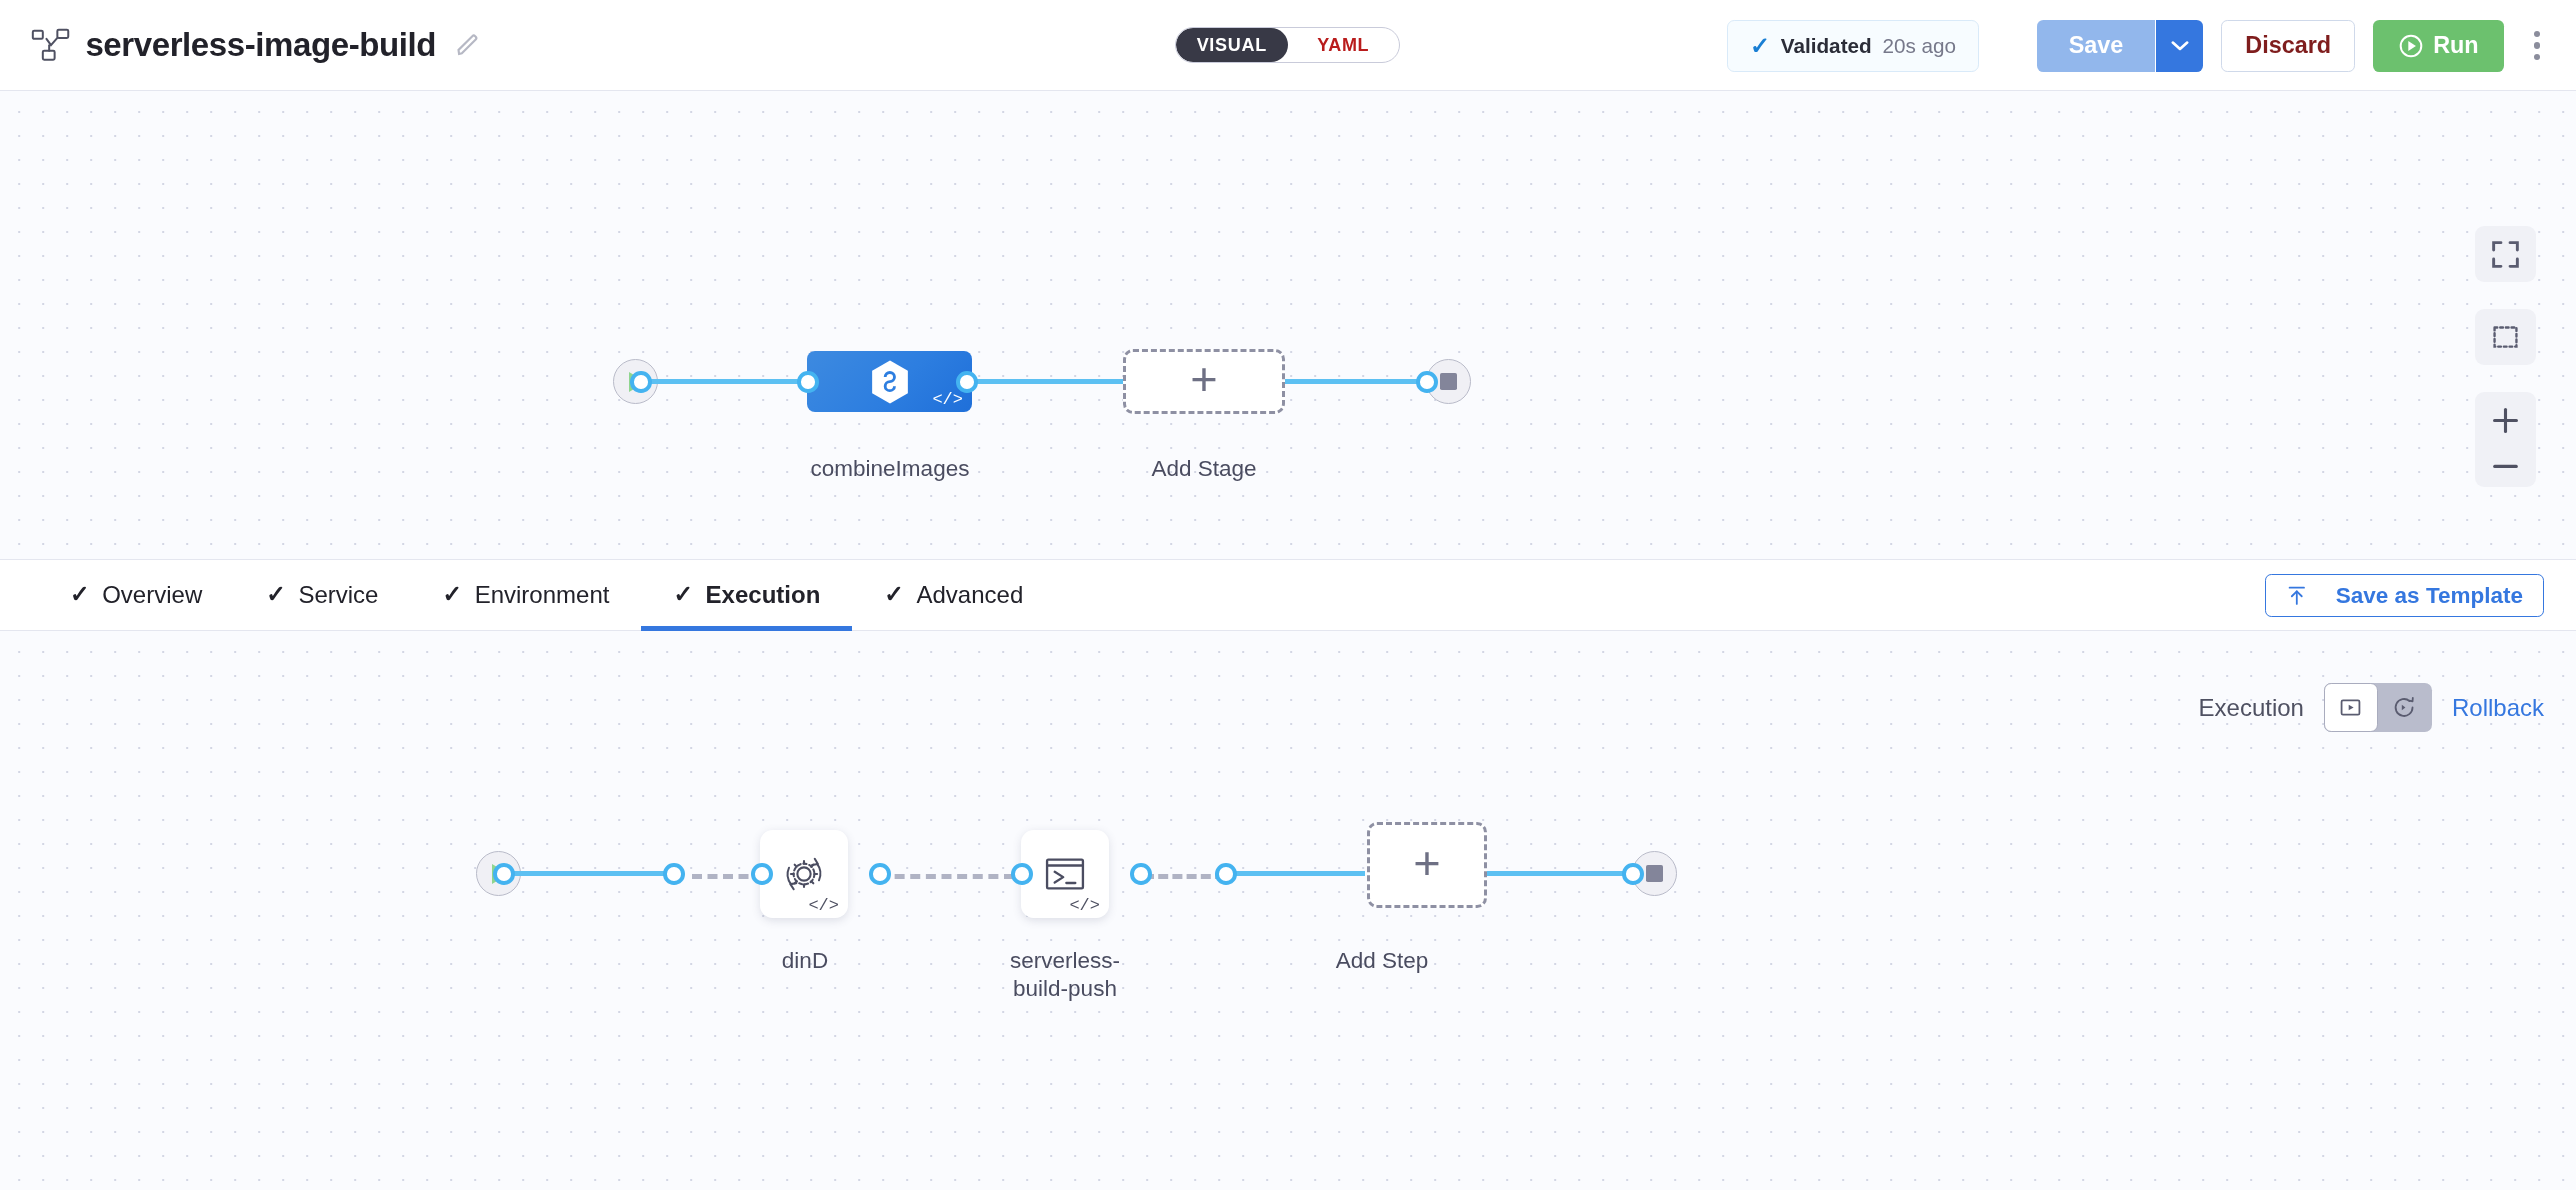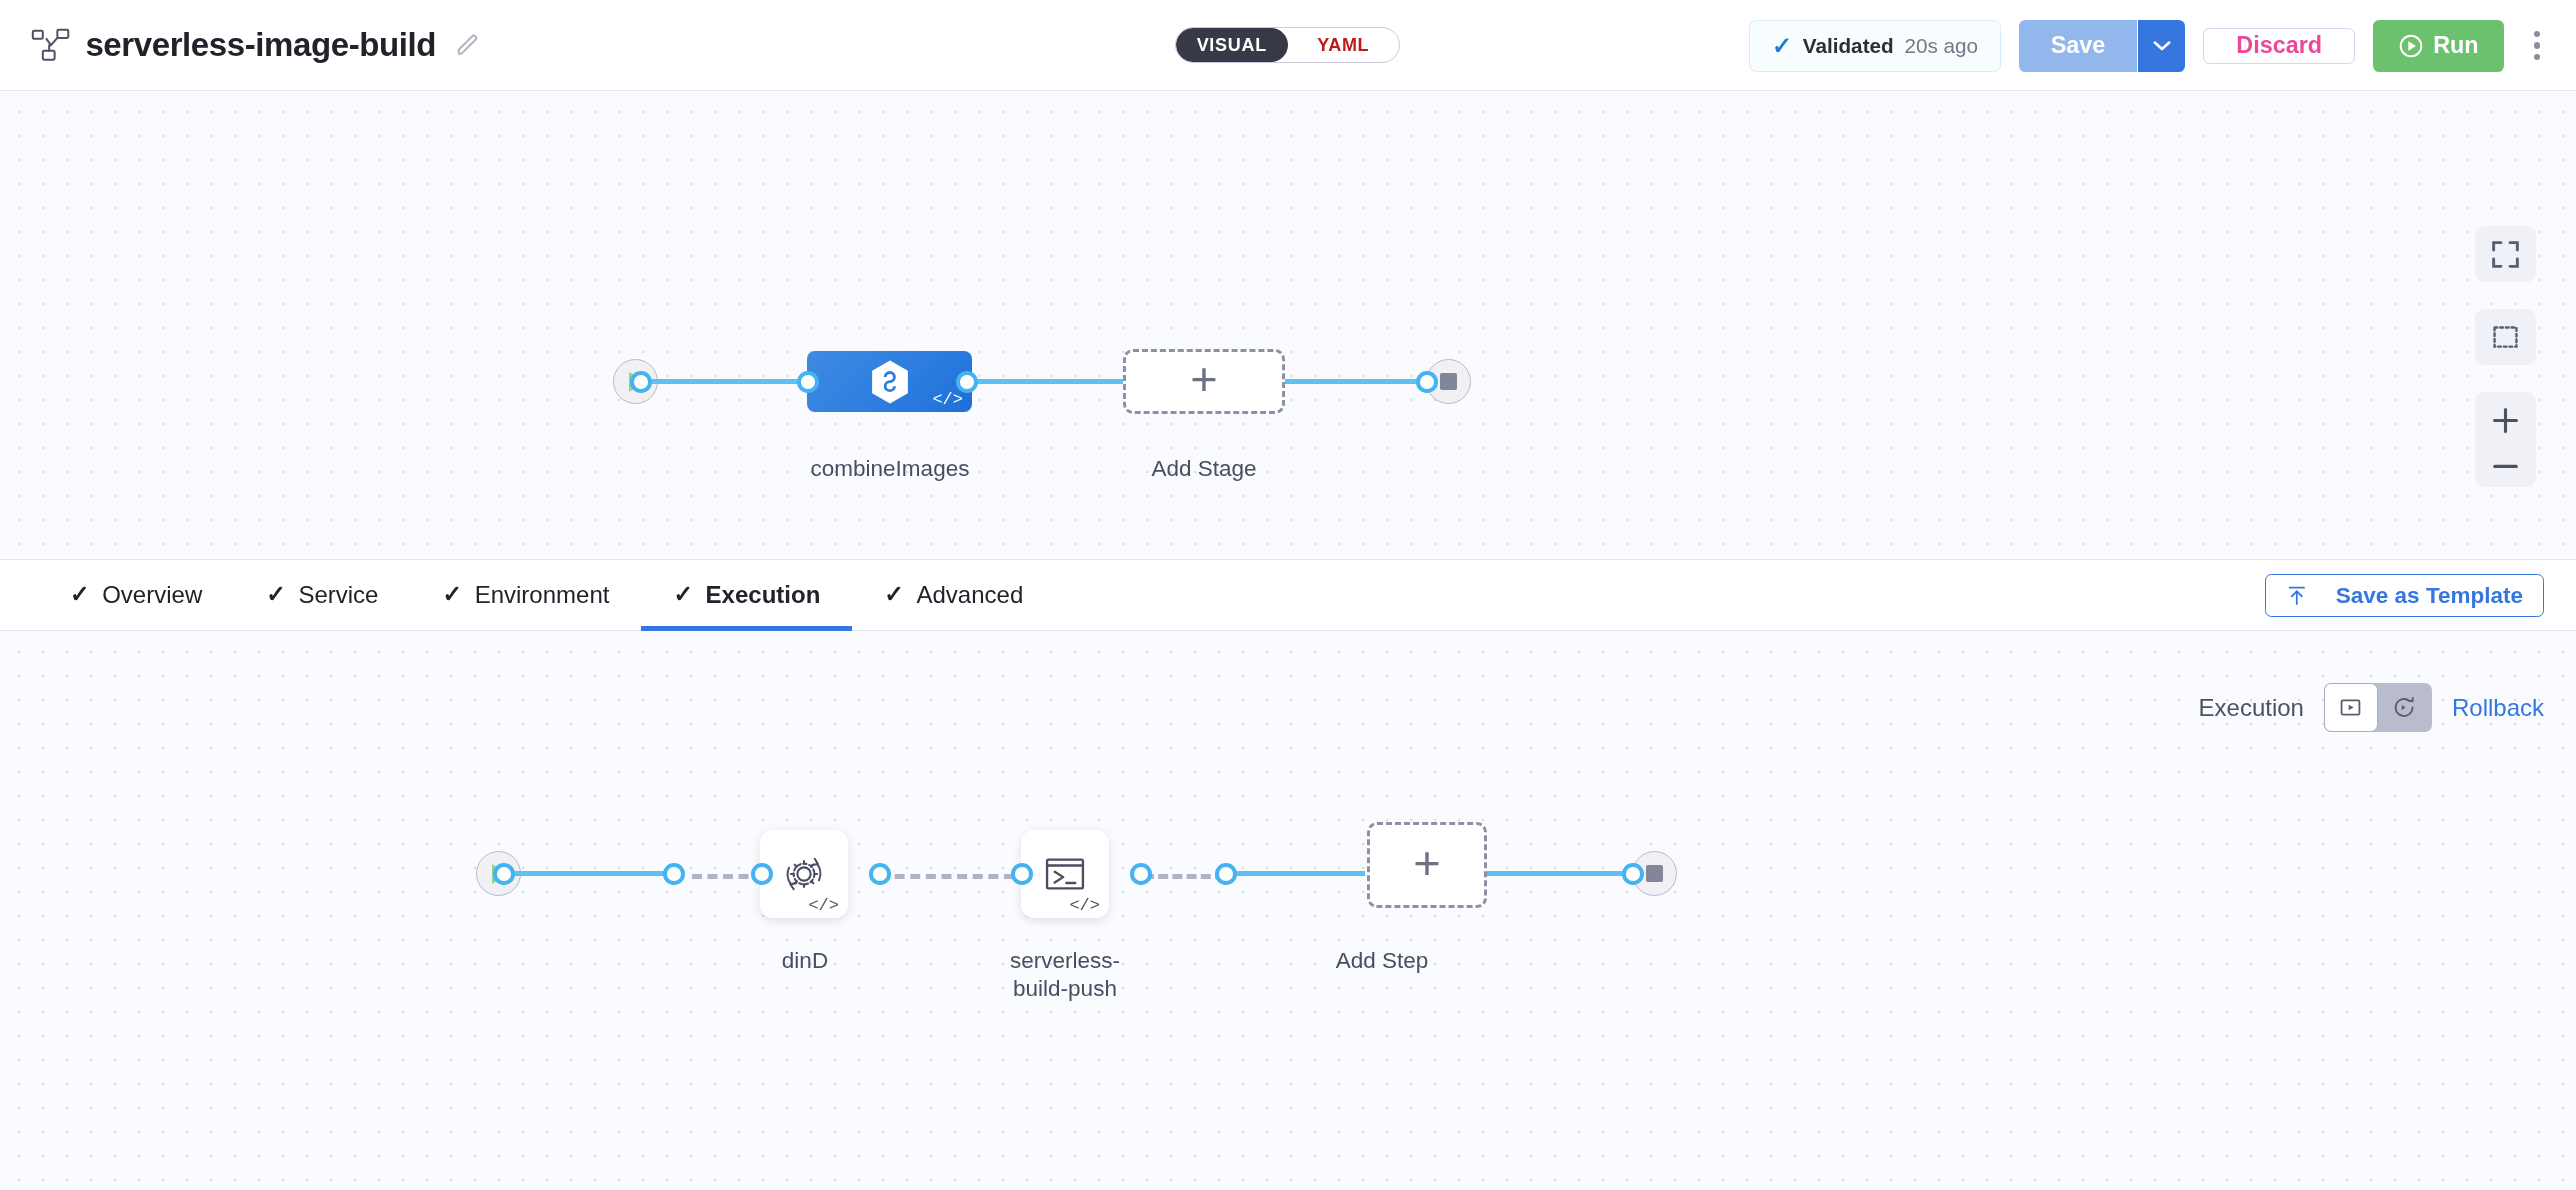--- a/index.html
+++ b/index.html
@@ -49,34 +49,34 @@
   .validated-pill {
     height: 52px; padding: 0 21.6px;
     border: 1.8px solid #d9eaf9; border-radius: 7.2px; background: #f7fcff;
     display: flex; align-items: center; gap: 10.8px;
     font-size: 20.7px; white-space: nowrap;
   }
   .validated-check { color: #1a7fd4; font-size: 24px; font-weight: bold; line-height: 1; }
   .validated-label { color: #2b2d38; font-weight: bold; }
   .validated-time { color: #76788a; }
 
-  .save-split { display: flex; height: 52px; border-radius: 6.3px; overflow: hidden; }
+  .save-split { display: flex; height: 52px; border-radius: 6.3px; overflow: hidden; margin-left: 40px; }
   .save-main {
     background: #92b7ec; color: #ffffff; font-size: 23.4px; font-weight: bold;
     padding: 0 32px; display: flex; align-items: center; cursor: pointer;
     border-right: 1.8px solid #ffffff;
   }
   .save-caret {
     background: #3577df; color: #ffffff; width: 47px;
     display: flex; align-items: center; justify-content: center; cursor: pointer;
     font-size: 17px;
   }
   .discard-btn {
-    height: 36px; padding: 0 32px; border: 1.8px solid #cfd9ea; border-radius: 6.3px;
-    background: #ffffff; color: #ec4899; font-size: 23.4px; font-weight: bold;
+    height: 52px; padding: 0 23px; border: 1.8px solid #cfd9ea; border-radius: 6.3px;
+    background: #ffffff; color: #7f1d1d; font-size: 23.4px; font-weight: bold;
     display: flex; align-items: center; cursor: pointer;
   }
   .run-btn {
     height: 52px; padding: 0 25px; border-radius: 6.3px; background: #6cc16e;
     color: #ffffff; font-size: 23.4px; font-weight: bold;
     display: flex; align-items: center; gap: 9px; cursor: pointer;
   }
   .run-icon { width: 26px; height: 26px; }
   .kebab {
     width: 31px; height: 52px; display: flex; flex-direction: column;

